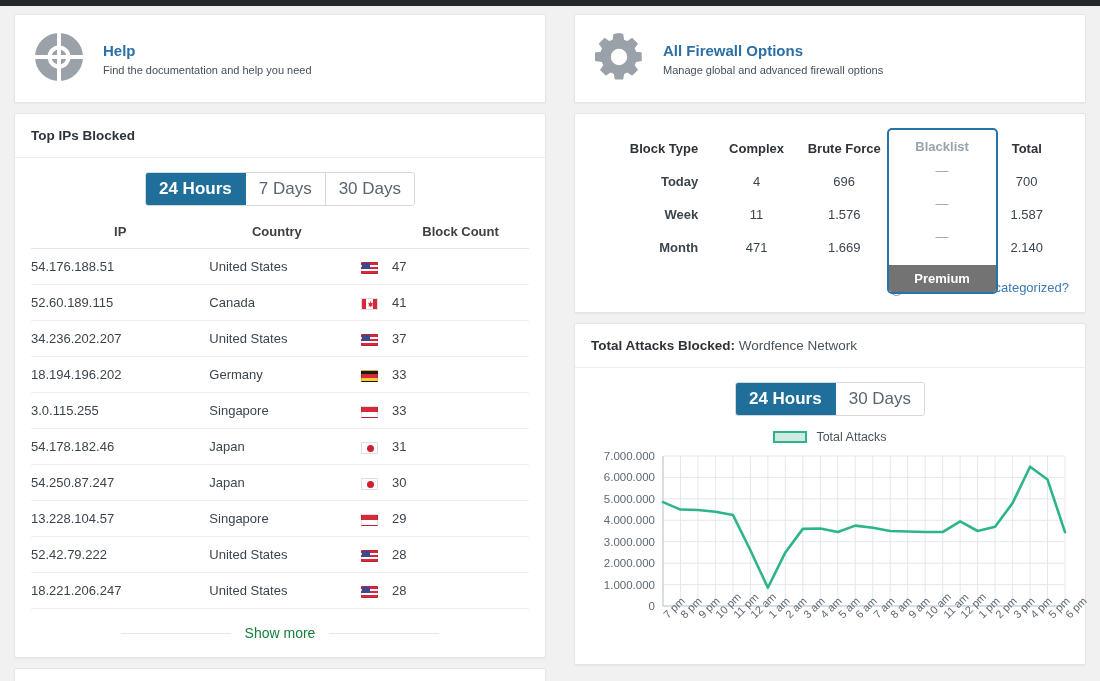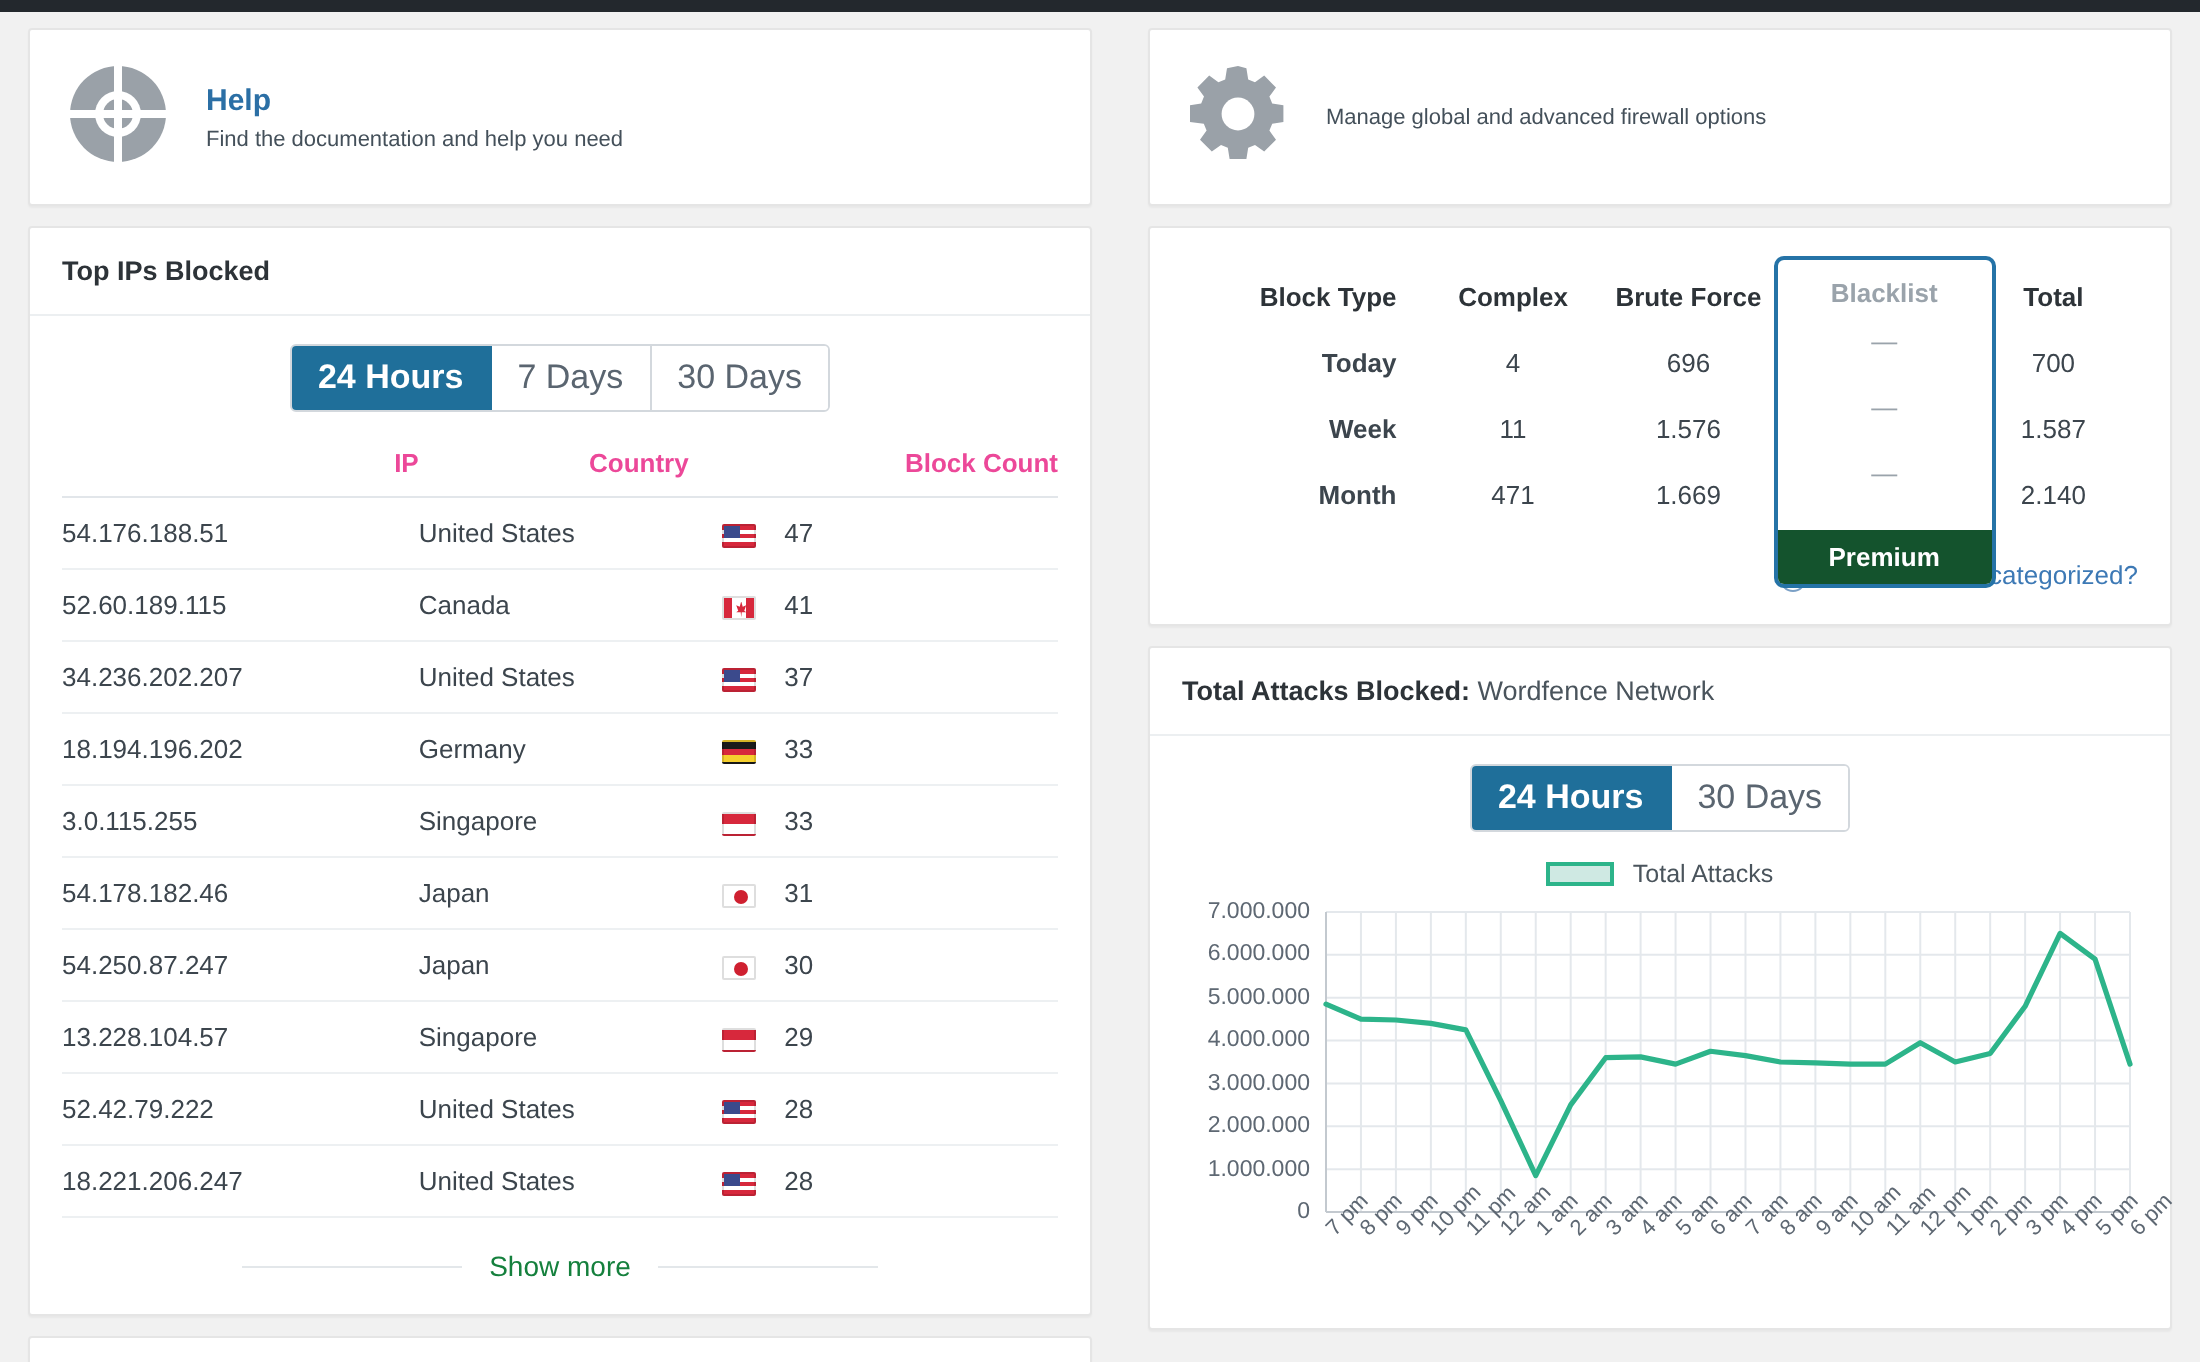--- a/index.html
+++ b/index.html
@@ -50,21 +50,21 @@
   .pill {
     padding: 6px 13px; font-size: 17px; background: #fff; color: #5a6570;
     border-right: 1px solid #d3d8dd; cursor: pointer; white-space: nowrap;
   }
   .pill:last-child { border-right: none; }
   .pill.on { background: #1f6f9a; color: #fff; font-weight: bold; border-right-color: #1f6f9a; }
 
   
   table.ip { width: 100%; border-collapse: collapse; }
   table.ip th {
-    text-align: right; font-size: 13px; font-weight: bold; color: #ec4899;
+    text-align: center; font-size: 13px; font-weight: bold; color: #404040;
     padding: 4px 0 9px 0; border-bottom: 1px solid #e2e6ea;
   }
   table.ip td {
     font-size: 13px; color: #3c454d; padding: 10px 0;
     border-bottom: 1px solid #edf0f2;
   }
   table.ip td.num, table.ip th.num { width: 150px; }
   .c-ip { width: 190px; }
   .c-country { width: 145px; }
   .c-flag { width: 50px; text-align: right; padding-right: 14px !important; }
@@ -94,21 +94,21 @@
   table.fw td { color: #3c454d; }
   .fw-wrap { position: relative; padding: 4px 2px 2px 2px; }
   .blacklist-box {
     position: absolute; border: 2px solid #2573a7; border-radius: 5px;
     background: #fff; overflow: hidden; z-index: 2;
     display: flex; flex-direction: column;
   }
   .blacklist-box .bl-head { text-align: center; font-weight: bold; color: #9aa3ab; font-size: 13px; padding: 9px 0 0 0; }
   .blacklist-box .bl-cell { text-align: center; color: #9aa3ab; font-size: 13px; padding: 9px 0; }
   .blacklist-box .bl-premium {
-    background: #14532d; color: #fff; text-align: center; font-weight: bold;
+    background: #737373; color: #fff; text-align: center; font-weight: bold;
     font-size: 13px; padding: 6px 0; margin-top: auto; cursor: pointer;
   }
   .catlink { text-align: right; margin-top: 14px; font-size: 13px; color: #3d79b5; cursor: pointer; }
   .catlink .qm {
     display: inline-block; width: 13px; height: 13px; border: 1px solid #7ba0c6; border-radius: 50%;
     font-size: 9px; line-height: 12px; text-align: center; margin-right: 4px; vertical-align: -1px;
   }
 
   
   .legend { display: flex; align-items: center; justify-content: center; margin: 10px 0 6px 0; }
@@ -253,20 +253,21 @@
 
     <div class="card">
       <div class="promo">
         <span class="glyph">
           <svg width="52" height="52" viewBox="0 0 52 52">
             <path fill="#9aa1a8" d="M26 2l4.2 1.1.9 5.6 3.4 1.4 4.6-3.3 5.9 5.9-3.3 4.6 1.4 3.4 5.6.9V30l-5.6.9-1.4 3.4 3.3 4.6-5.9 5.9-4.6-3.3-3.4 1.4-.9 5.6h-8.4l-.9-5.6-3.4-1.4-4.6 3.3-5.9-5.9 3.3-4.6-1.4-3.4L2 30v-8.4l5.6-.9 1.4-3.4-3.3-4.6 5.9-5.9 4.6 3.3 3.4-1.4.9-5.6z"></path>
             <circle cx="26" cy="26" r="8.2" fill="#ffffff"></circle>
           </svg>
         </span>
         <div class="txt">
+          <div class="title">All Firewall Options</div>
           <div class="desc">Manage global and advanced firewall options</div>
         </div>
       </div>
     </div>
 
     <div class="card">
       <div class="card-body">
         <div class="fw-wrap">
           <table class="fw">
             <thead>

